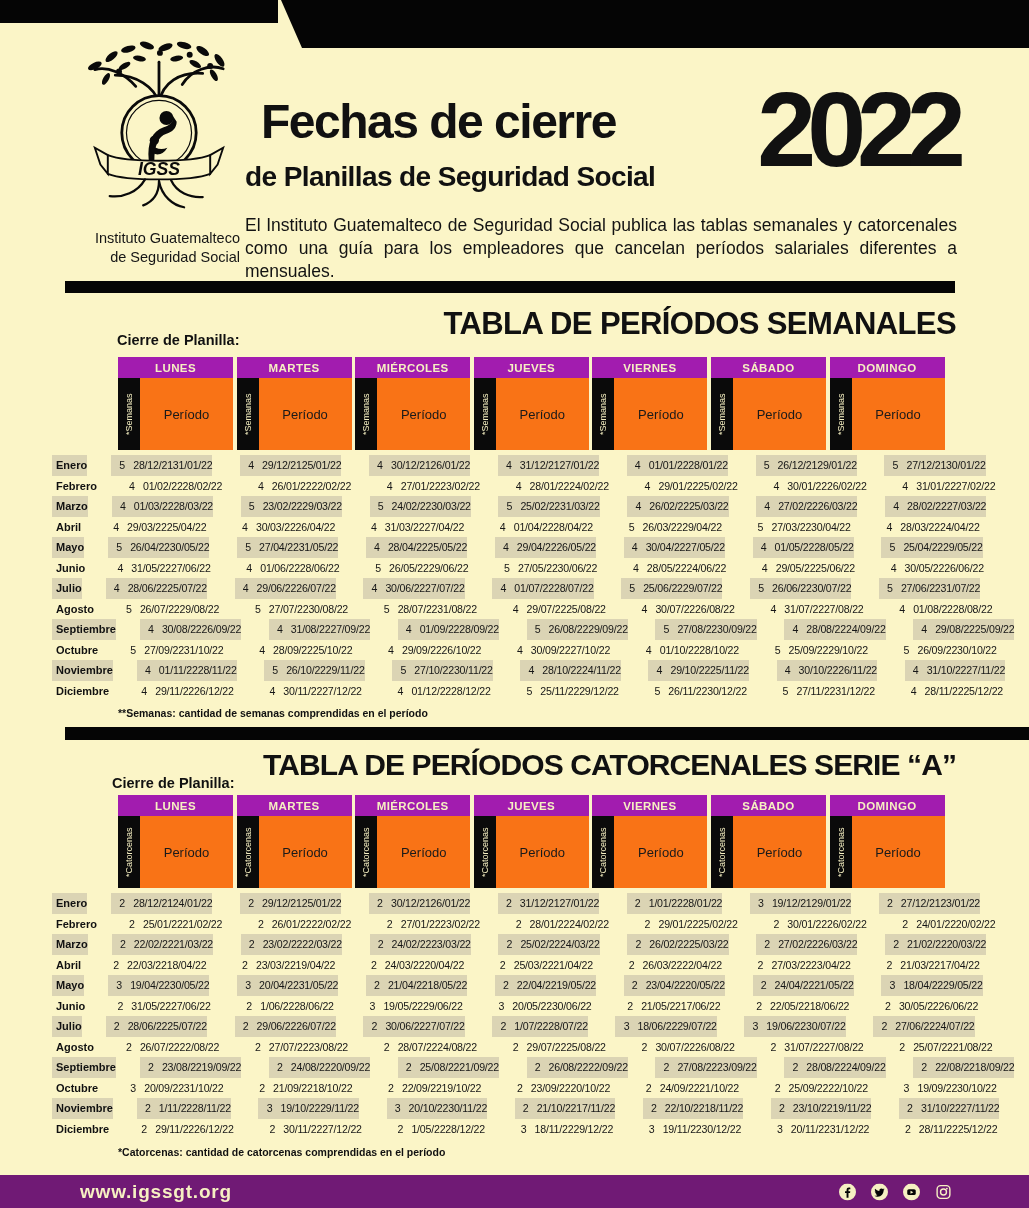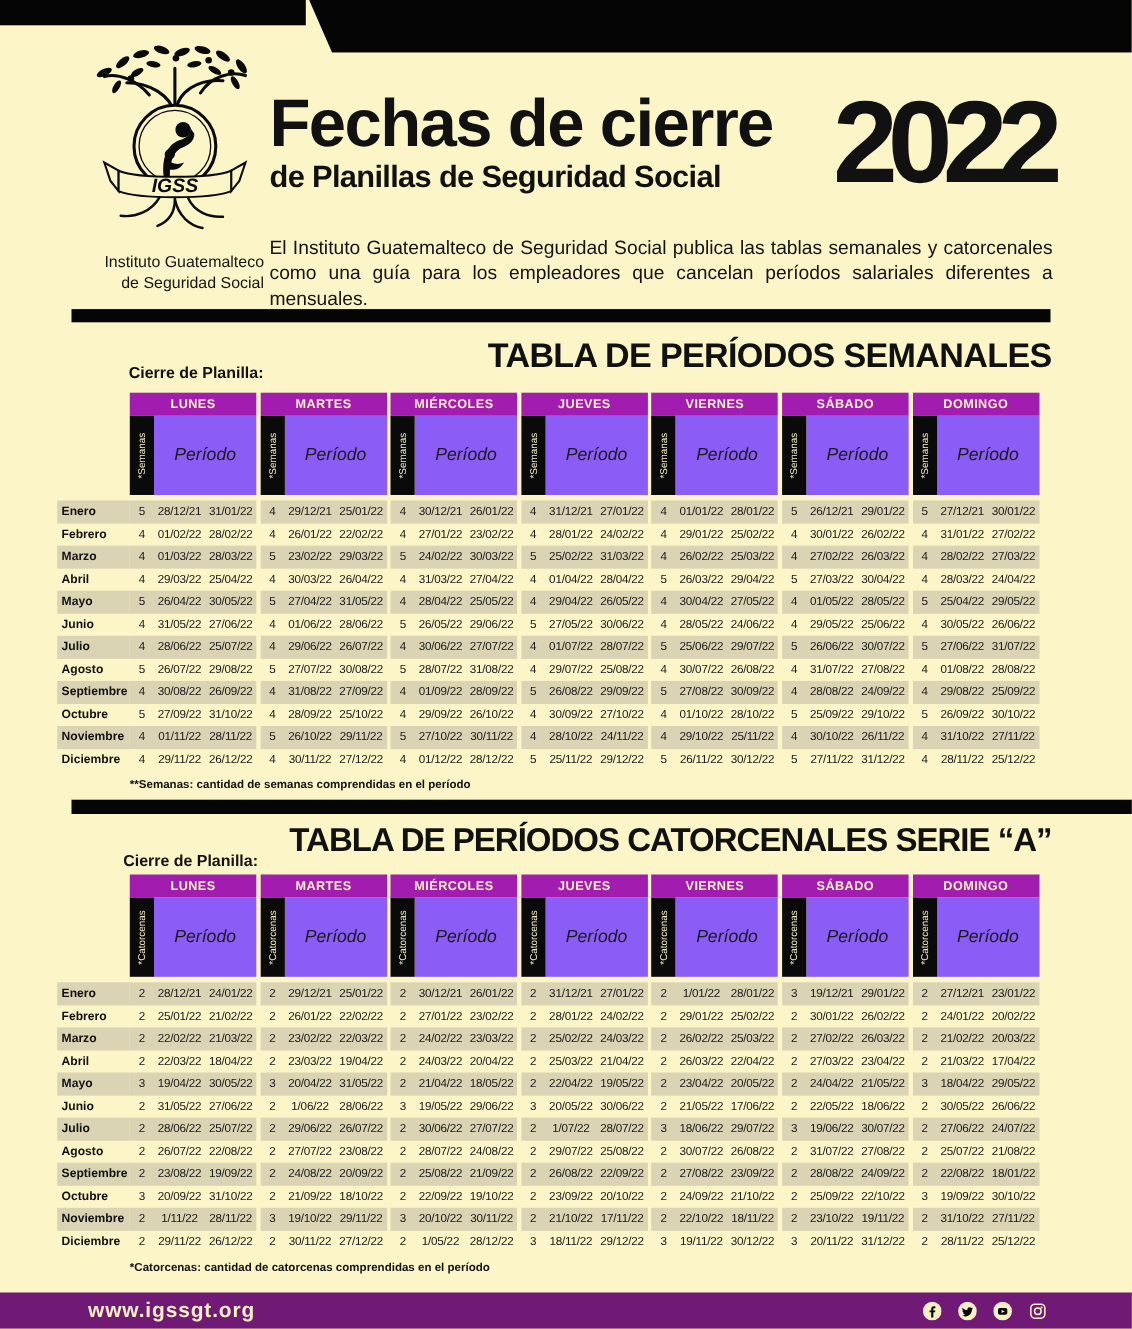--- a/index.html
+++ b/index.html
@@ -10,21 +10,21 @@
     font-family:"Liberation Sans","DejaVu Sans",sans-serif;
   }
   .top-bar-left { position:absolute; top:0; left:0; width:278px; height:23px; background:#050505; }
   .top-bar-right { position:absolute; top:0; left:281px; right:0; height:48px; background:#050505;
     clip-path:polygon(0 0,100% 0,100% 100%,21px 100%); }
 
   .logo-block { position:absolute; left:72px; top:38px; width:168px; text-align:right; }
   .logo-caption { font-size:14.5px; line-height:1.28; color:#151515; margin-top:1px; font-weight:500; }
 
   .title-block { position:absolute; left:245px; top:82px; width:712px; }
-  .main-title { font-size:61px; font-weight:bold; letter-spacing:-1.5px; line-height:1; margin:0; }
+  .main-title { font-size:48px; font-weight:bold; letter-spacing:-1.5px; line-height:1; margin:16px; }
   .sub-title { font-size:28px; font-weight:bold; letter-spacing:-0.6px; line-height:1.05; margin:3px 0 0; }
   .year { position:absolute; right:72px; top:76px; font-size:106px; font-weight:bold;
     letter-spacing:-9px; line-height:1; }
   .intro { position:absolute; left:245px; top:196px; width:712px; font-size:17.5px;
     line-height:1.34; text-align:justify; color:#131313; }
 
   .divider-1 { position:absolute; left:65px; top:281px; width:890px; height:12px; background:#050505; }
   .divider-2 { position:absolute; left:65px; top:727px; width:964px; height:13px; background:#050505; }
 
   .table-title { position:absolute; right:73px; font-weight:bold; letter-spacing:-0.6px; white-space:nowrap; }
@@ -40,25 +40,25 @@
 
   .t-head { display:flex; }
   .hspacer { width:66px; }
   .group { width:115px; margin-right:3.6px; }
   .daybar { height:21px; background:#a21caf; color:#f6f0c2; font-size:11.5px; font-weight:bold;
     letter-spacing:0.4px; display:flex; align-items:center; justify-content:center; }
   .subhead { display:flex; height:72px; }
   .vstrip { width:22px; background:#0a0a0a; color:#f6f0c2; font-size:9px;
     writing-mode:vertical-rl; transform:rotate(180deg);
     display:flex; align-items:center; justify-content:center; }
-  .pbox { flex:1; background:#8b5cf6; font-size:16px; color:#1a1a1a;
-    display:flex; align-items:center; justify-content:center;font-style:italic; }
+  .pbox { flex:1; background:#f97316; font-size:13px; color:#1a1a1a;
+    display:flex; align-items:center; justify-content:center; }
 
   .t-body { margin-top:5px; }
-  .trow { display:flex; height:20.5px; align-items:stretch; }
+  .trow { display:flex; height:20.5px; align-items:stretch;gap:24px; }
   .mcell { width:66px; padding-left:4px; font-size:11px; font-weight:bold;
     display:flex; align-items:center; }
   .gcell { width:115px; margin-right:3.6px; display:flex; align-items:center;
     font-size:10.6px; letter-spacing:-0.2px; color:#161616; }
   .trow.band .mcell, .trow.band .gcell { background:#dbd4b4; }
   .cnt { width:22px; text-align:center; }
   .d1,.d2 { flex:1; text-align:center; }
 
   .footnote { position:absolute; font-size:10.5px; font-weight:bold; color:#111; }
   #t1-footnote { left:118px; top:707px; }
@@ -1050,21 +1050,21 @@
           <span class="d2">23/09/22</span>
         </div>
         <div class="gcell">
           <span class="cnt">2</span>
           <span class="d1">28/08/22</span>
           <span class="d2">24/09/22</span>
         </div>
         <div class="gcell">
           <span class="cnt">2</span>
           <span class="d1">22/08/22</span>
-          <span class="d2">18/01/22</span>
+          <span class="d2">18/09/22</span>
         </div>
       </div>
       <div class="trow">
         <div class="mcell">Octubre</div>
         <div class="gcell">
           <span class="cnt">3</span>
           <span class="d1">20/09/22</span>
           <span class="d2">31/10/22</span>
         </div>
         <div class="gcell">

